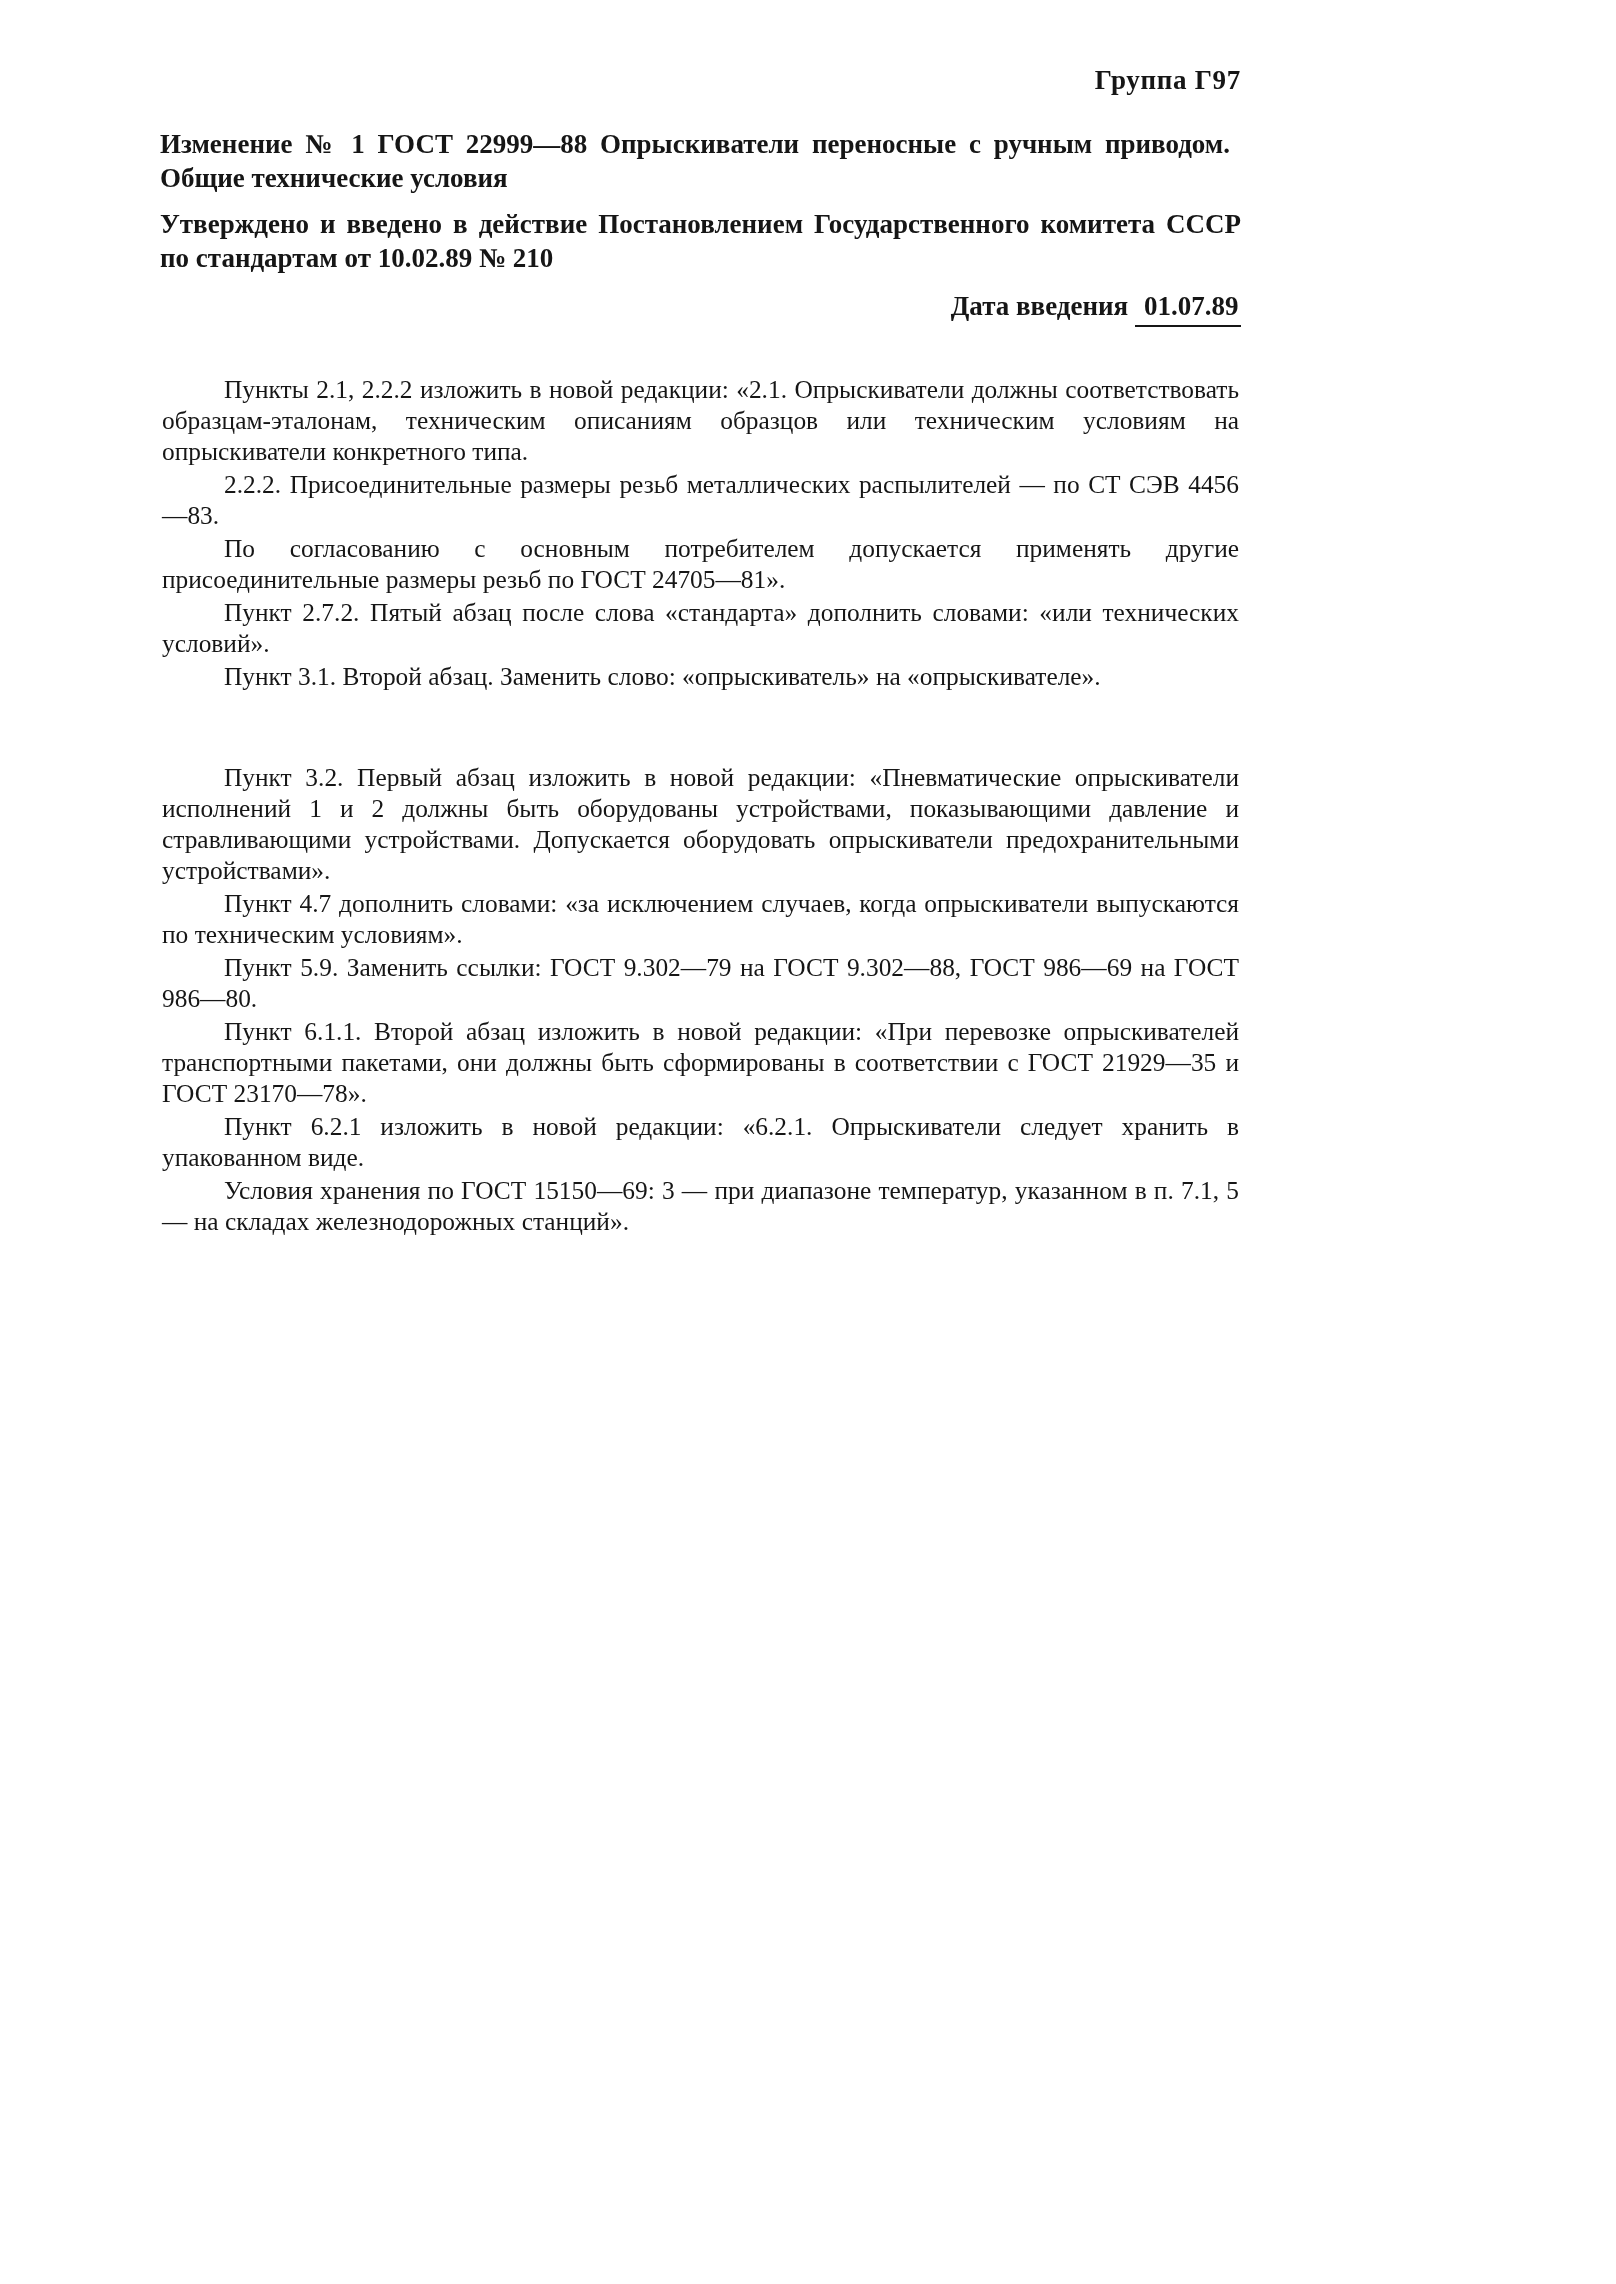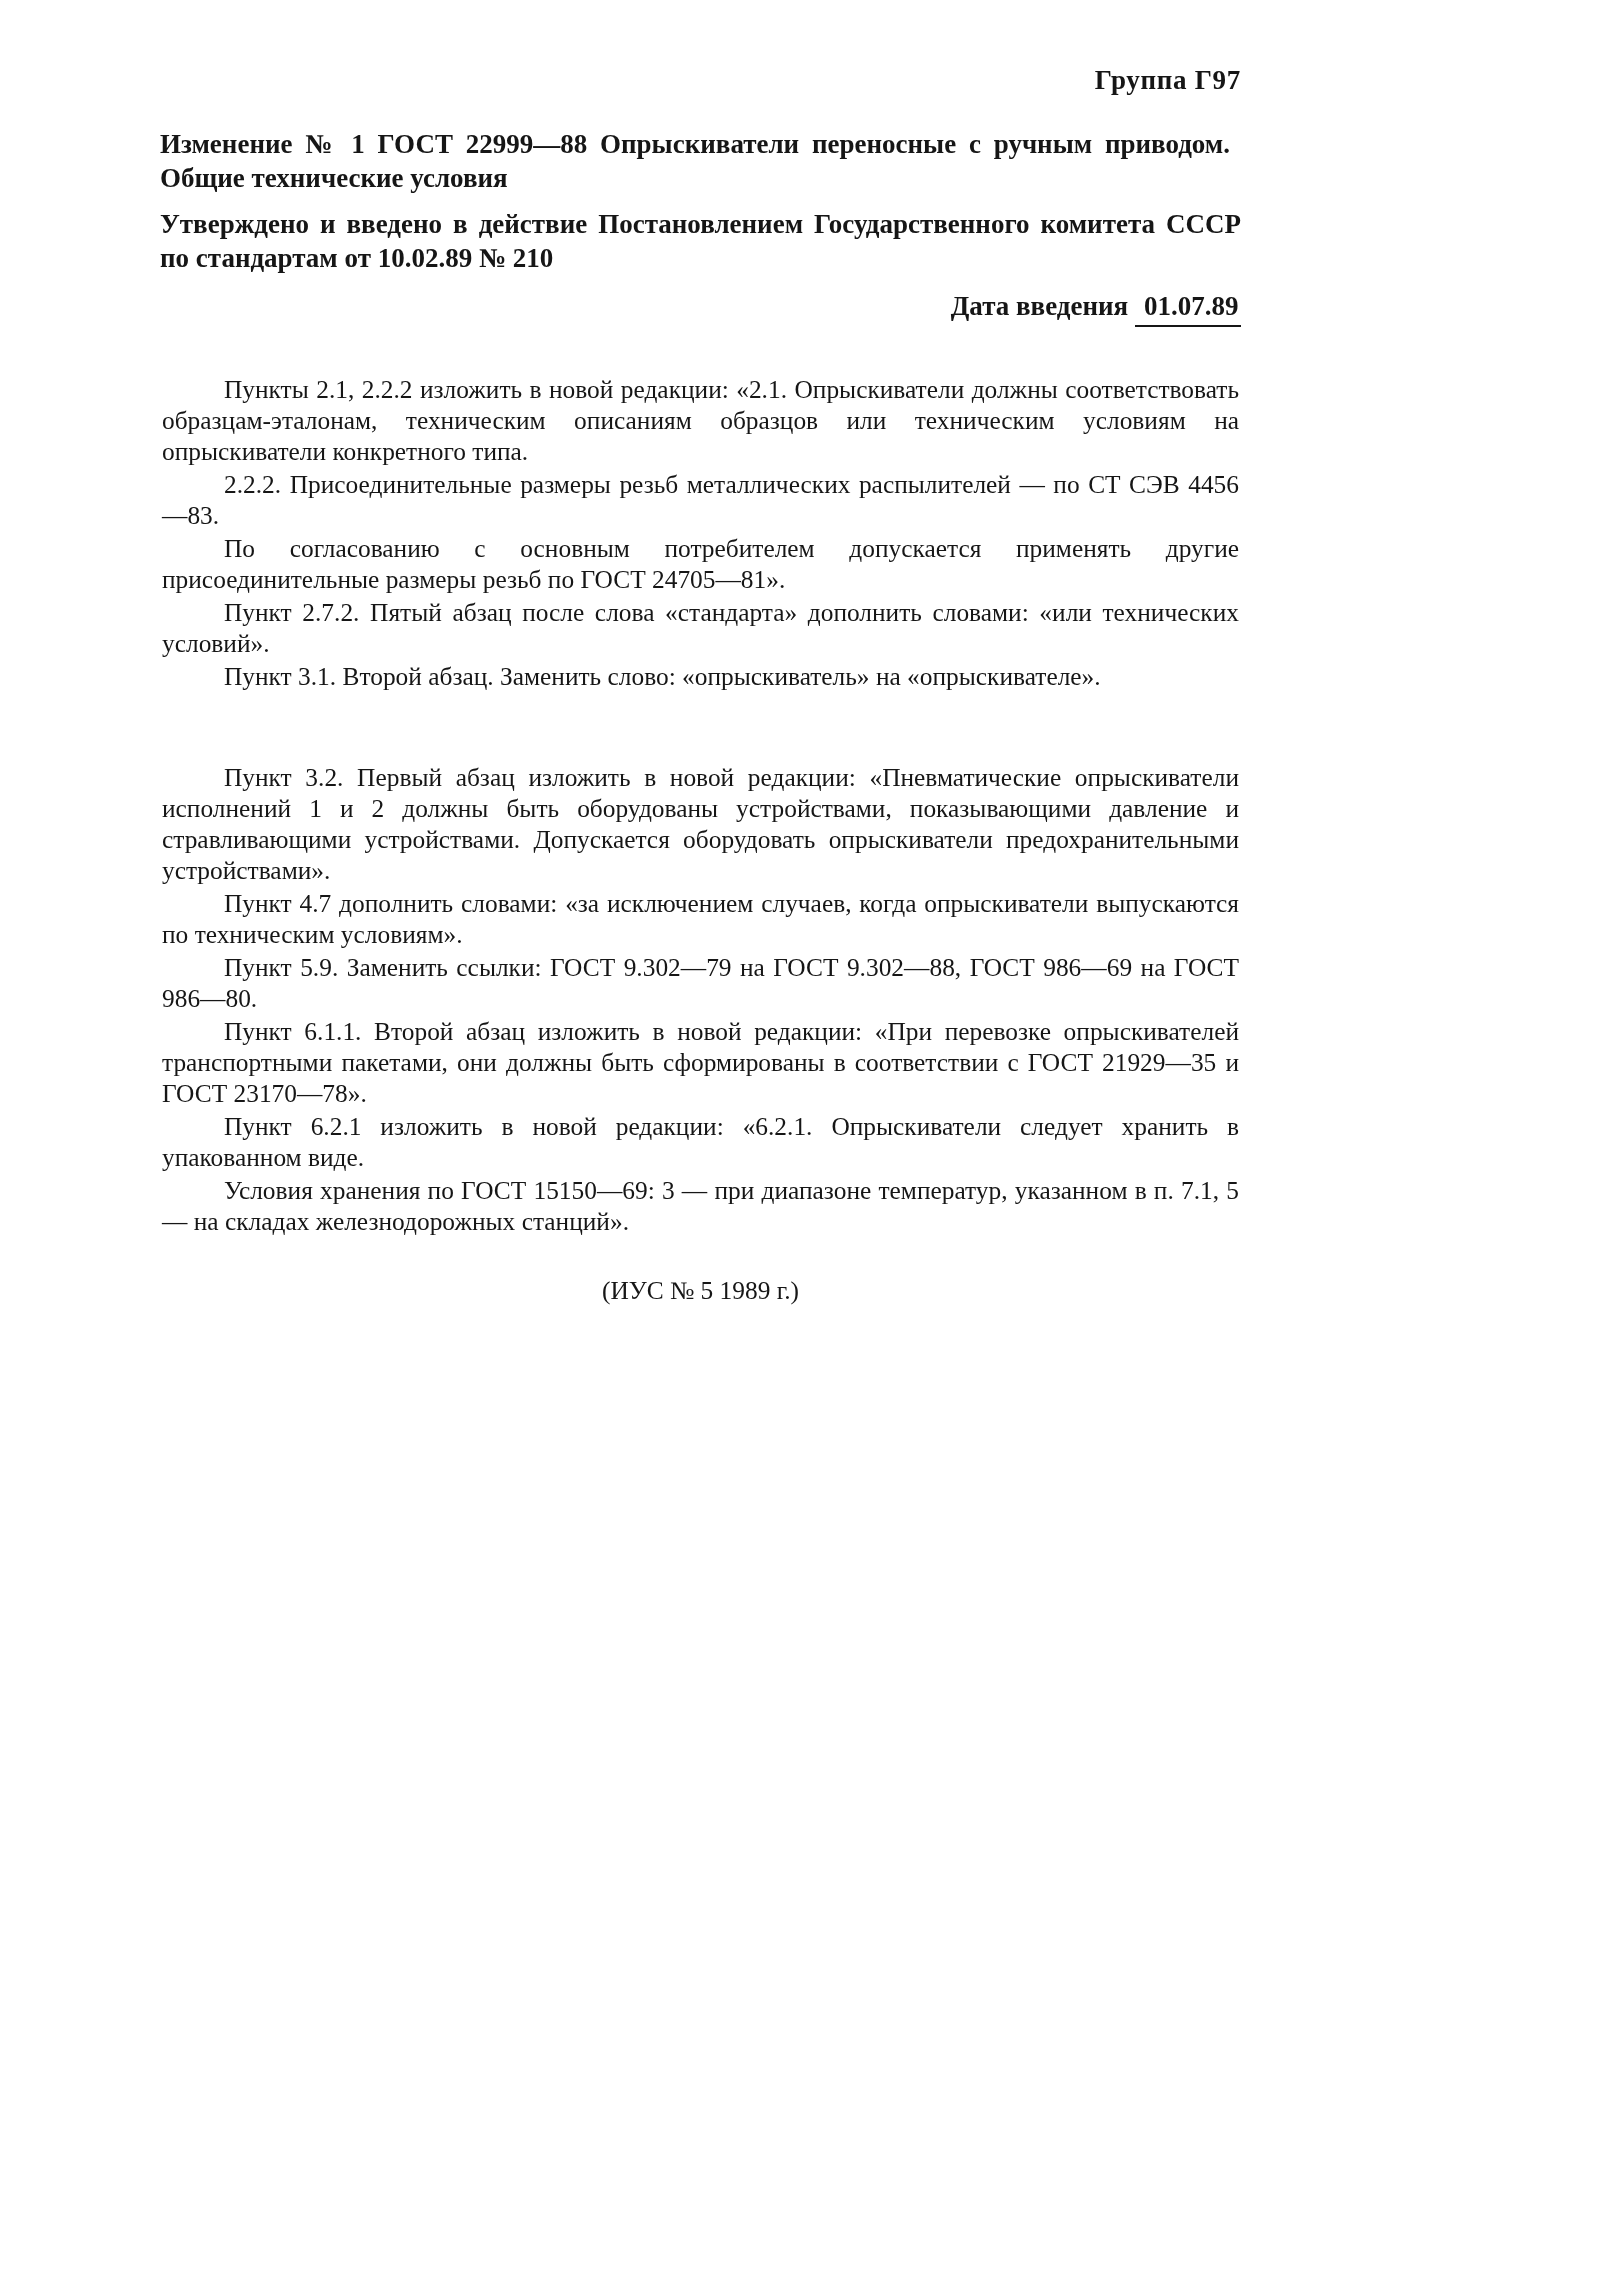--- a/index.html
+++ b/index.html
@@ -97,16 +97,15 @@
     <p class="para">Пункт 2.7.2. Пятый абзац после слова «стандарта» дополнить словами: «или технических условий».</p>
     <p class="para">Пункт 3.1. Второй абзац. Заменить слово: «опрыскиватель» на «опрыскивателе».</p>
     <p class="para gap-before">Пункт 3.2. Первый абзац изложить в новой редакции: «Пневматические опрыскиватели исполнений 1 и 2 должны быть оборудованы устройствами, показывающими давление и стравливающими устройствами. Допускается оборудовать опрыскиватели предохранительными устройствами».</p>
     <p class="para">Пункт 4.7 дополнить словами: «за исключением случаев, когда опрыскиватели выпускаются по техническим условиям».</p>
     <p class="para">Пункт 5.9. Заменить ссылки: ГОСТ 9.302—79 на ГОСТ 9.302—88, ГОСТ 986—69 на ГОСТ 986—80.</p>
     <p class="para">Пункт 6.1.1. Второй абзац изложить в новой редакции: «При перевозке опрыскивателей транспортными пакетами, они должны быть сформированы в соответствии с ГОСТ 21929—35 и ГОСТ 23170—78».</p>
     <p class="para">Пункт 6.2.1 изложить в новой редакции: «6.2.1. Опрыскиватели следует хранить в упакованном виде.</p>
     <p class="para">Условия хранения по ГОСТ 15150—69: 3 — при диапазоне температур, указанном в п. 7.1, 5 — на складах железнодорожных станций».</p>
   </div>
 
-  <p class="source-note">(ИУС № 5 1989 г.)</p>
 
 </div>
 
 
 </body></html>

